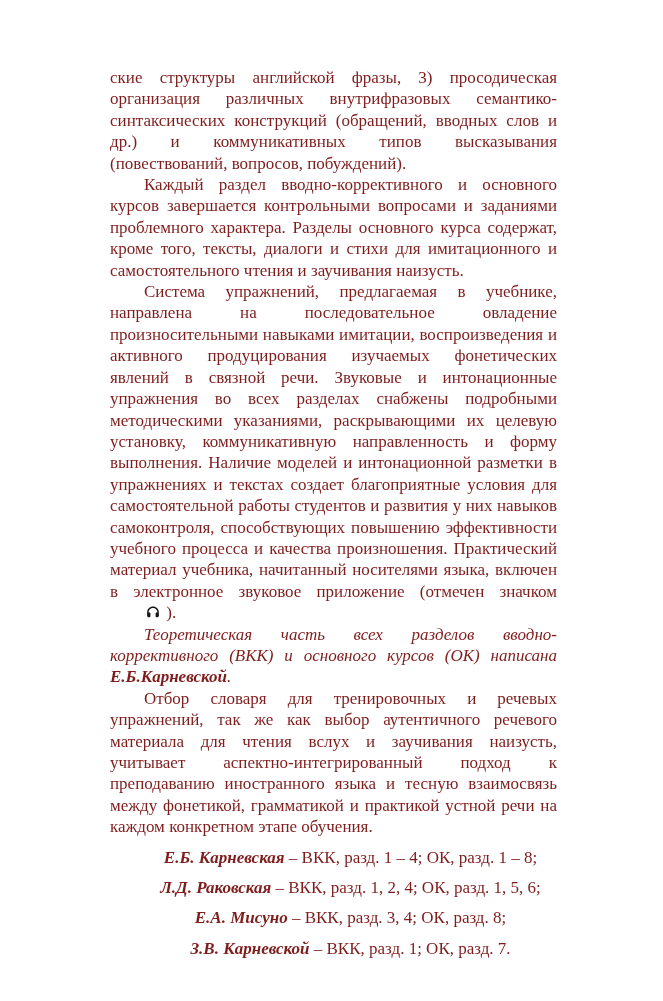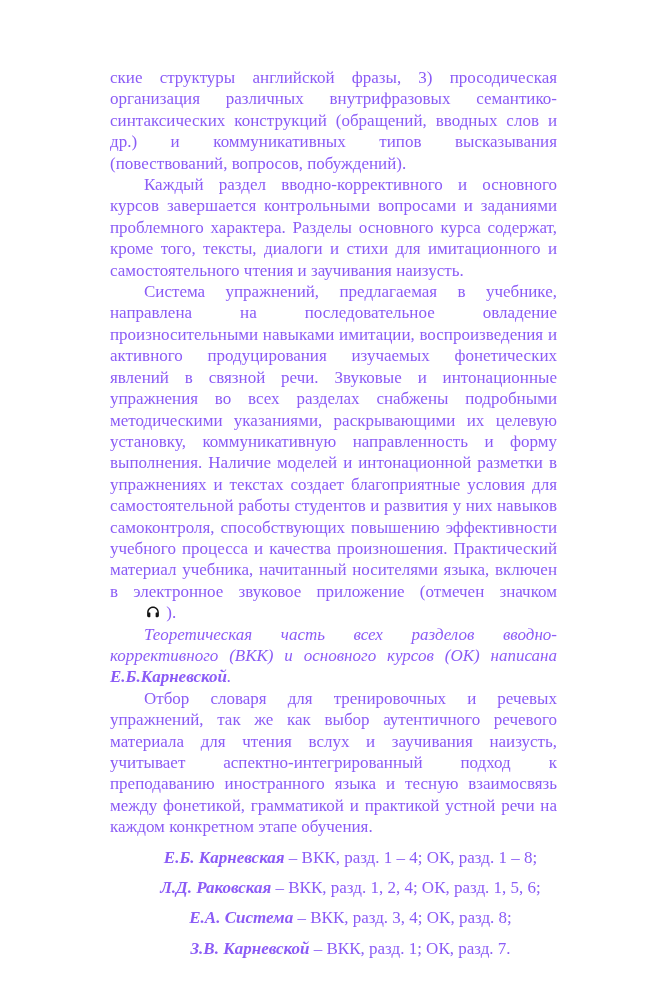--- a/index.html
+++ b/index.html
@@ -11,21 +11,21 @@
     position: relative;
     width: 663px;
     height: 1001px;
     margin: 0 auto;
     background: #ffffff;
     box-sizing: border-box;
     padding: 67px 106px 0 110px;
     font-family: "Liberation Serif", "DejaVu Serif", serif;
     font-size: 17px;
     line-height: 1.26;
-    color: #8b5cf6;
+    color: #7f1d1d;
     text-align: justify;
     overflow: hidden;
     hyphens: auto;
     -webkit-hyphens: auto;
   }
   p.para {
     margin: 0;
     text-indent: 34px;
   }
   p.para.no-indent {
@@ -75,19 +75,19 @@
 
   <p class="para">Отбор словаря для тренировочных и речевых упражнений, так же как выбор аутентичного речевого материала для чтения вслух и заучивания наизусть, учитывает аспектно-интегрированный подход к преподаванию иностранного языка и тесную взаимосвязь между фонетикой, грамматикой и практикой устной речи на каждом конкретном этапе обучения.</p>
 
 
   <div class="author-list">
 
     <p class="author-line"><span class="bold-italic">Е.Б. Карневская</span><span> – ВКК, разд. 1 – 4; ОК, разд. 1 – 8;</span></p>
 
     <p class="author-line"><span class="bold-italic">Л.Д. Раковская</span><span> – ВКК, разд. 1, 2, 4; ОК, разд. 1, 5, 6;</span></p>
 
-    <p class="author-line"><span class="bold-italic">Е.А. Система</span><span> – ВКК, разд. 3, 4;  ОК, разд. 8;</span></p>
+    <p class="author-line"><span class="bold-italic">Е.А. Мисуно</span><span> – ВКК, разд. 3, 4;  ОК, разд. 8;</span></p>
 
     <p class="author-line"><span class="bold-italic">З.В. Карневской</span><span> – ВКК, разд. 1; ОК, разд. 7.</span></p>
 
   </div>
 
 </div>
 
 </body></html>

